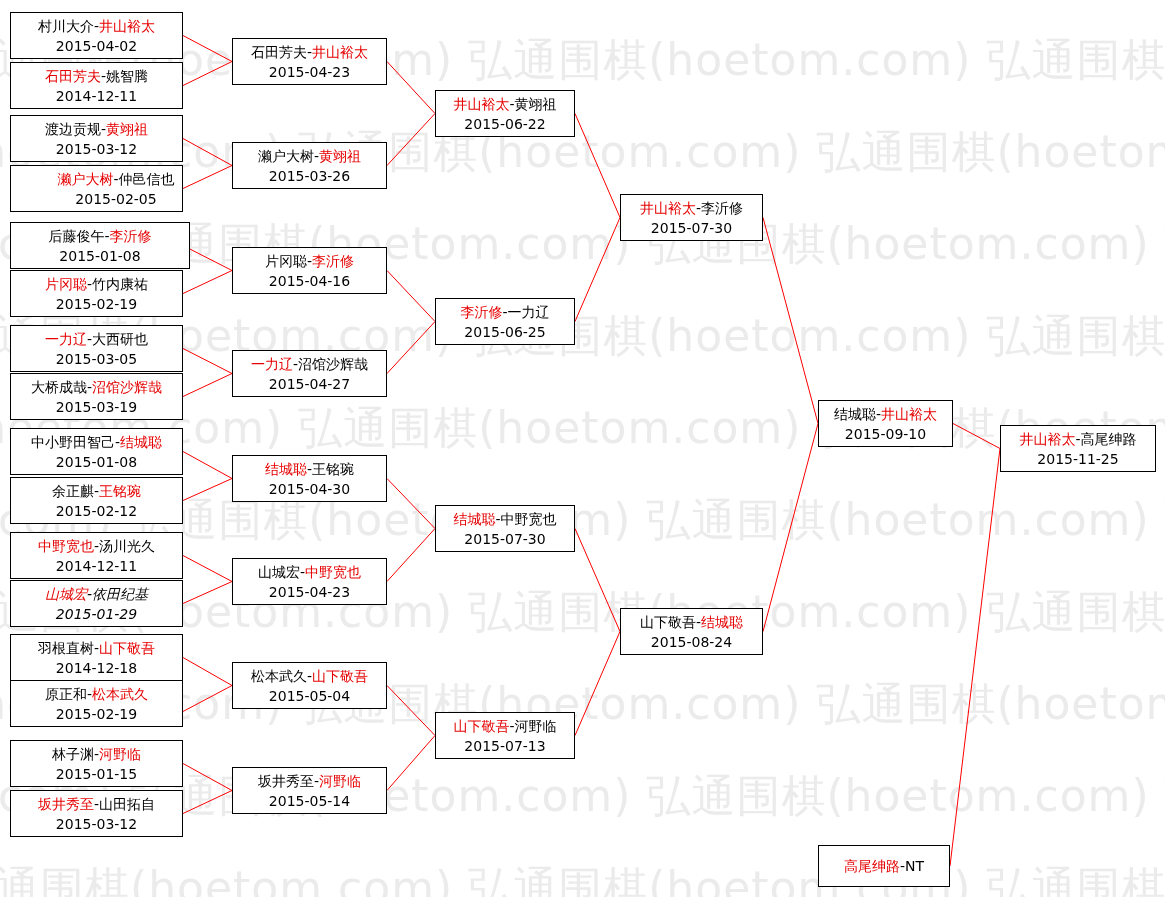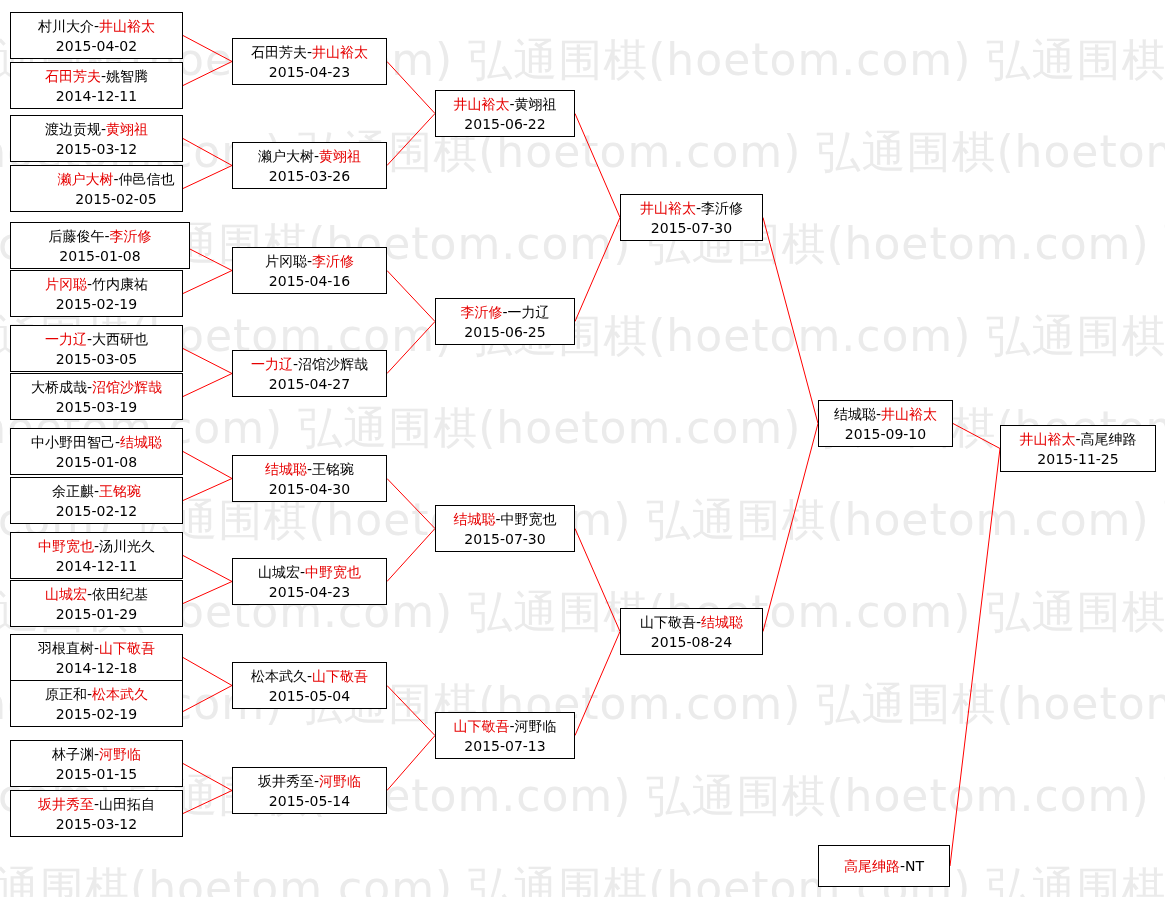--- a/index.html
+++ b/index.html
@@ -138,21 +138,21 @@
       <div class="date">2015-01-08</div>
     </div>
     <div class="match-box" style="left: 10px; top: 477px; width: 173px; height: 47px;">
       <div class="players"><span>余正麒</span><span>-</span><span class="winner">王铭琬</span></div>
       <div class="date">2015-02-12</div>
     </div>
     <div class="match-box" style="left: 10px; top: 532px; width: 173px; height: 47px;">
       <div class="players"><span class="winner">中野宽也</span><span>-</span><span>汤川光久</span></div>
       <div class="date">2014-12-11</div>
     </div>
-    <div class="match-box" style="left: 10px; top: 580px; width: 173px; height: 47px;">
+    <div class="match-box" style="left: 10px; top: 580px; width: 173px; height: 47px; font-style: italic;">
       <div class="players"><span class="winner">山城宏</span><span>-</span><span>依田纪基</span></div>
       <div class="date">2015-01-29</div>
     </div>
     <div class="match-box" style="left: 10px; top: 634px; width: 173px; height: 47px;">
       <div class="players"><span>羽根直树</span><span>-</span><span class="winner">山下敬吾</span></div>
       <div class="date">2014-12-18</div>
     </div>
     <div class="match-box" style="left: 10px; top: 680px; width: 173px; height: 47px;">
       <div class="players"><span>原正和</span><span>-</span><span class="winner">松本武久</span></div>
       <div class="date">2015-02-19</div>

